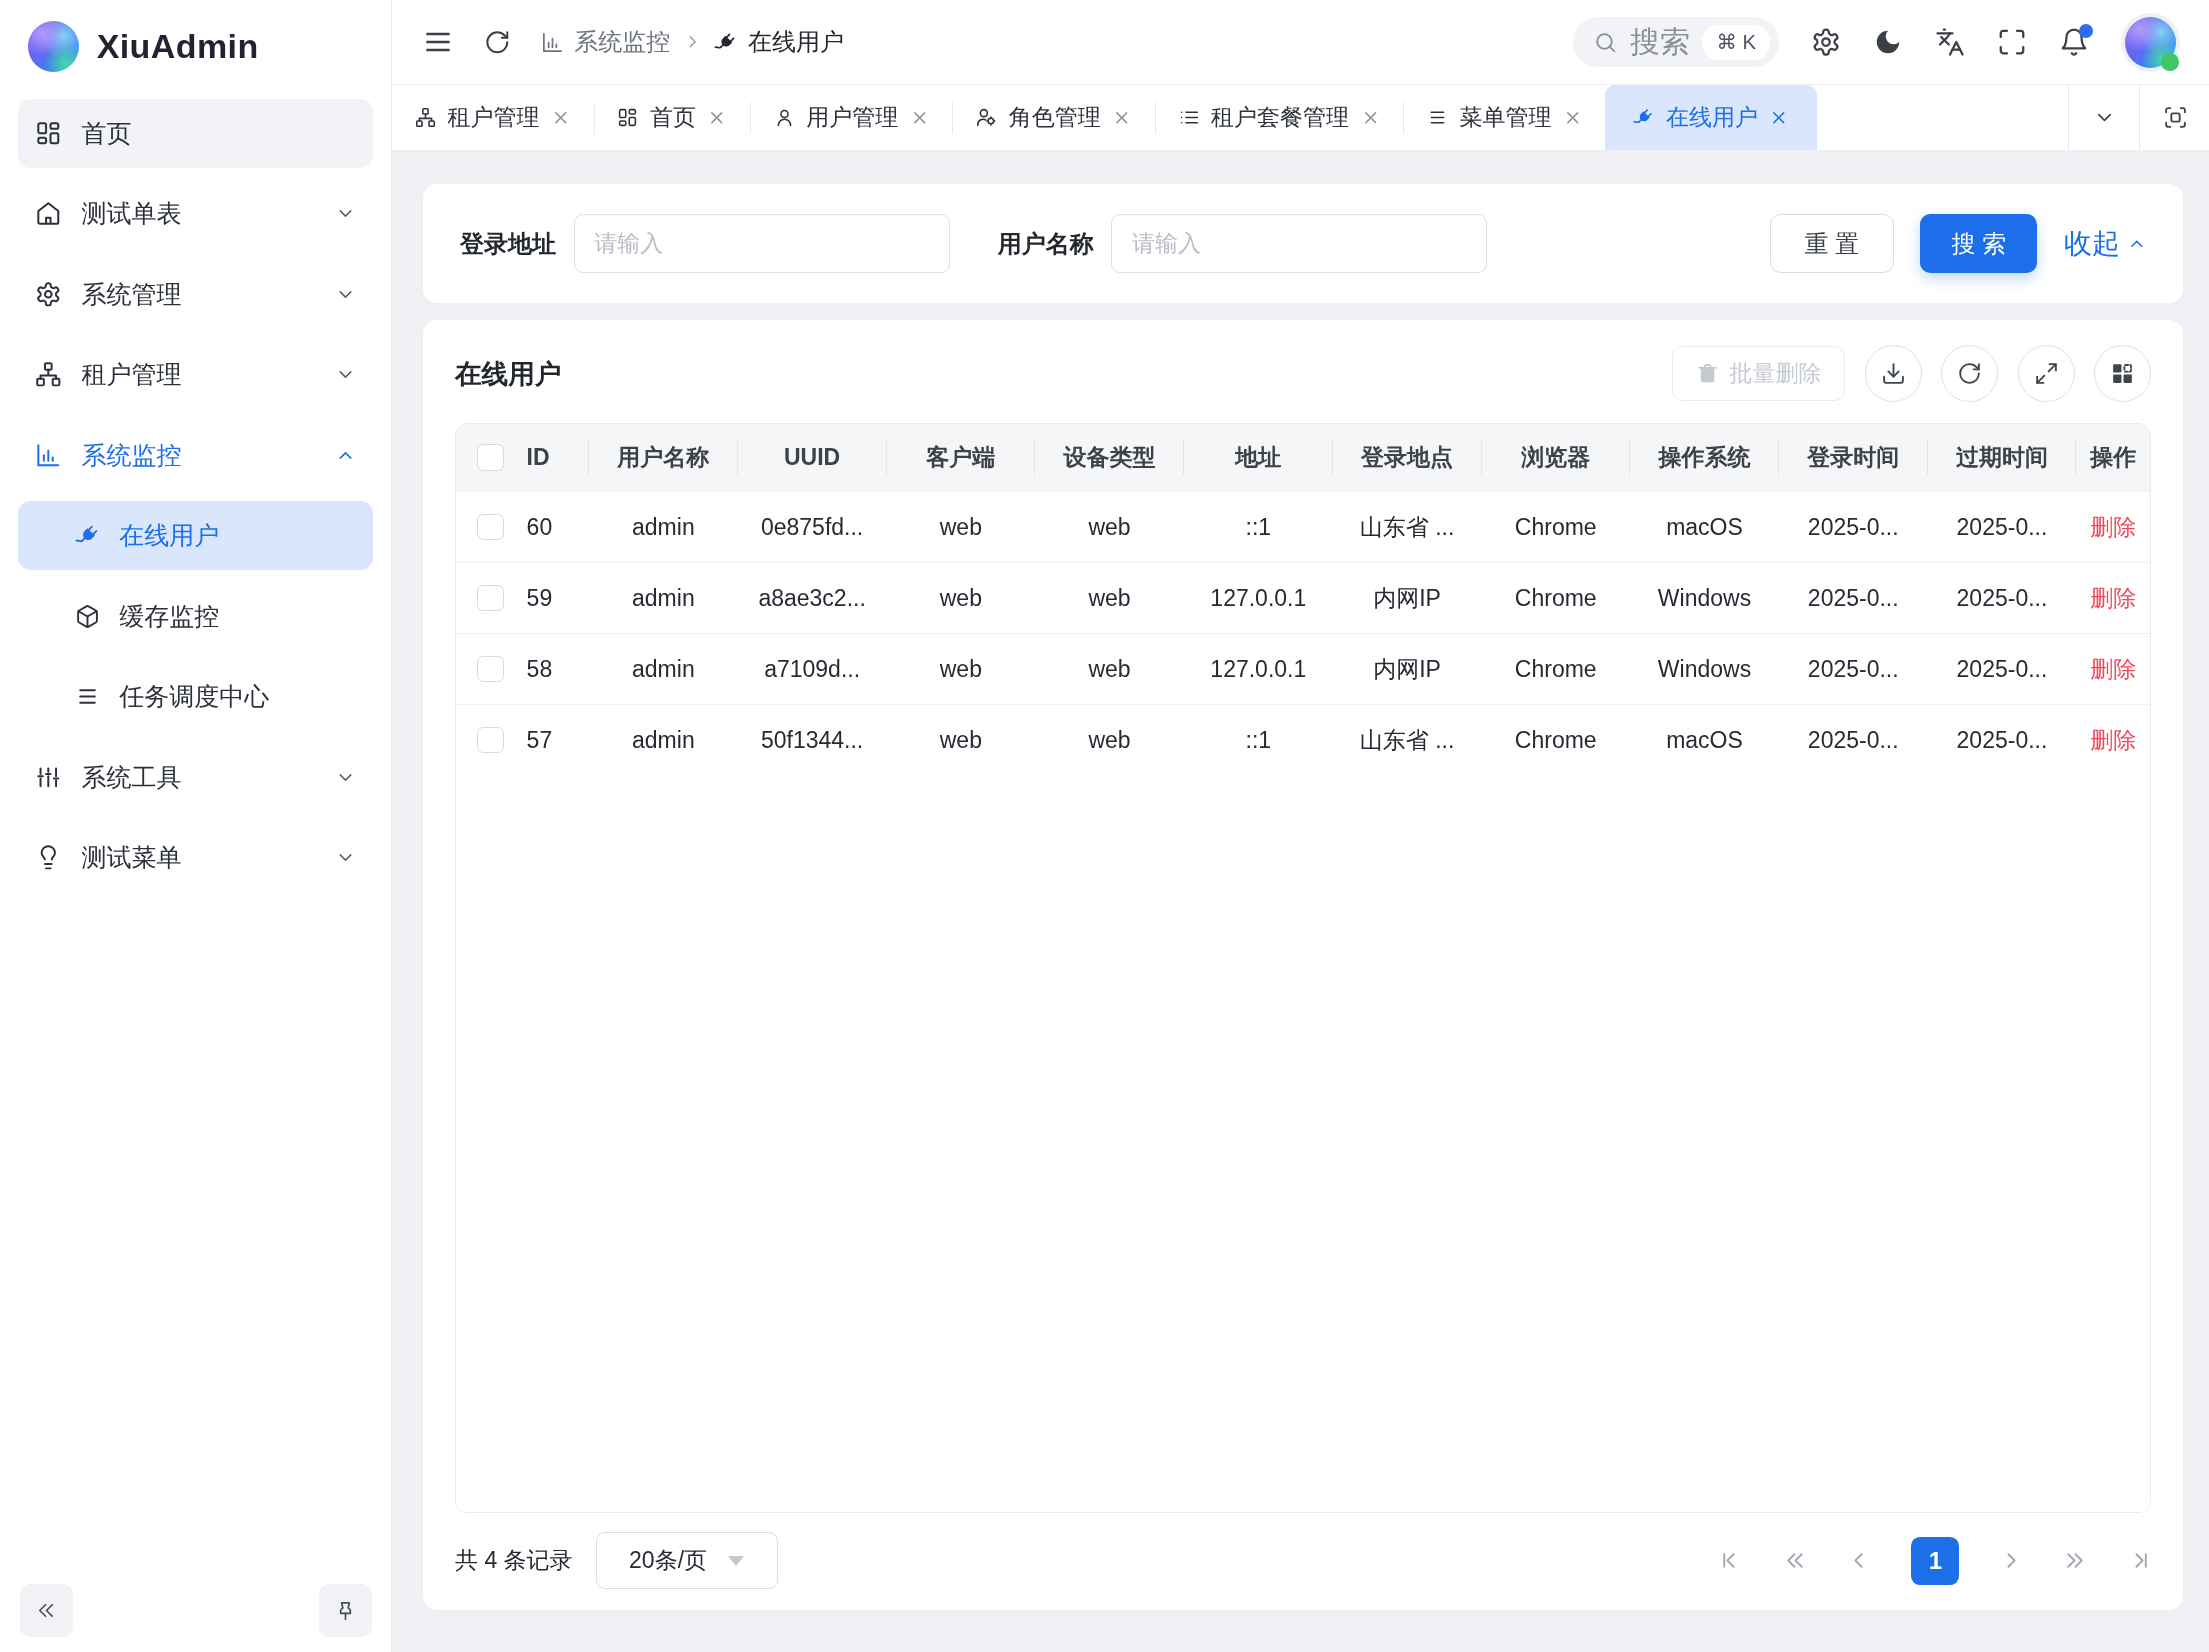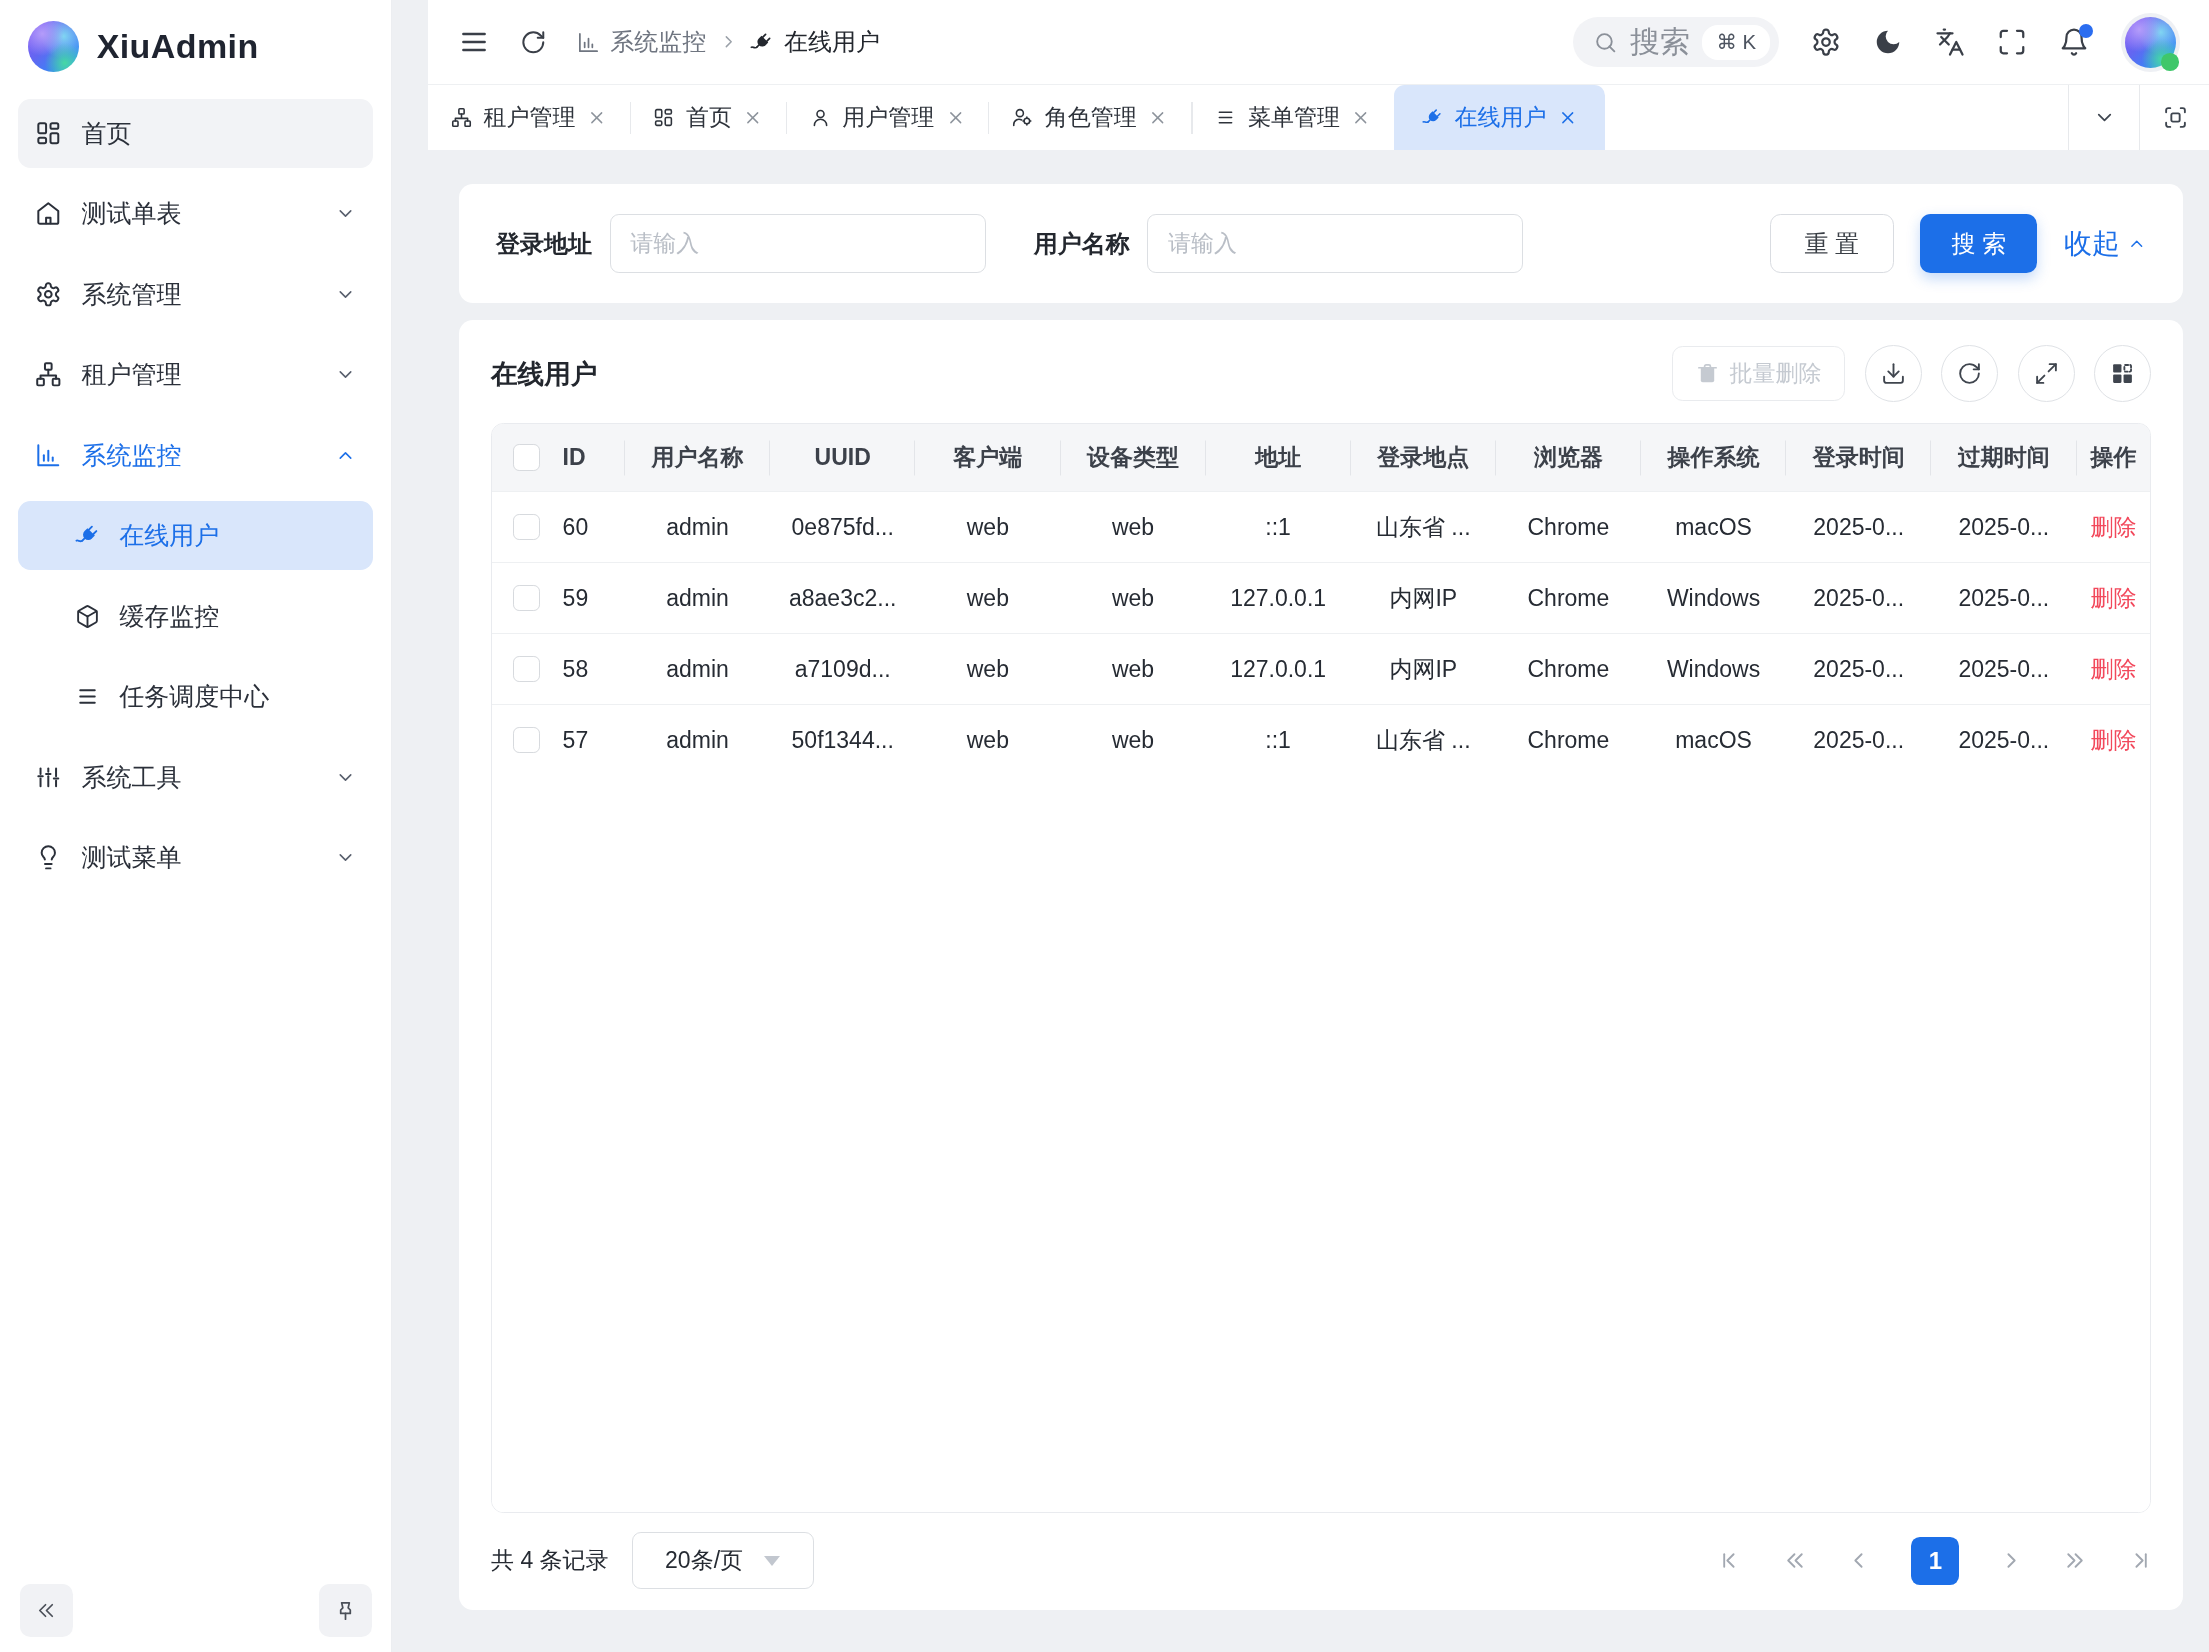--- a/index.html
+++ b/index.html
@@ -1,18 +1,18 @@
 <!DOCTYPE html>
 <html style="font-size:14px"><head>
 <meta charset="utf-8">
 <style>
   * { margin:0; padding:0; box-sizing:border-box; }
   html,body { width:2210px; height:1653px; overflow:hidden;
     font-family:"Liberation Sans","DejaVu Sans",sans-serif; color:#262b33; background:#eef0f3; }
-  .app { display:flex; width:100%; height:100%;gap:36px; }
+  .app { display:flex; width:100%; height:100%; }
 
   
   .ic { stroke:currentColor; fill:none; stroke-width:1.8; stroke-linecap:round; stroke-linejoin:round; display:block; }
   .i22{width:19.5px;height:19.5px} .i24{width:21px;height:21px} .i26{width:23px;height:23px}
   .i28{width:25px;height:25px} .i30{width:26.6px;height:26.6px} .i34{width:30px;height:30px} .i36{width:32px;height:32px}
 
   
   .sidebar { width:392px; background:#fff; border-right:0.9px solid #eceef1; display:flex; flex-direction:column; flex:none; }
   .logo-row { display:flex; align-items:center; gap:17.7px; padding:21px 30px 26.6px 28px; }
   .orb { border-radius:50%;
@@ -404,20 +404,35 @@
               <path d="M12.5 16h1"></path>
               <path d="M20.5 16h1"></path>
             </svg>
           <span>角色管理</span>
           <svg class="ic i22 tab-x" viewBox="0 0 24 24">
               <path d="m6 6 12 12"></path>
               <path d="M18 6 6 18"></path>
             </svg>
         </div>
         <div class="tab-div"></div>
+        <div class="tab">
+          <svg class="ic i24" viewBox="0 0 24 24">
+              <path d="M8 6h13"></path>
+              <path d="M8 12h13"></path>
+              <path d="M8 18h13"></path>
+              <path d="M3 6h.01"></path>
+              <path d="M3 12h.01"></path>
+              <path d="M3 18h.01"></path>
+            </svg>
+          <span>租户套餐管理</span>
+          <svg class="ic i22 tab-x" viewBox="0 0 24 24">
+              <path d="m6 6 12 12"></path>
+              <path d="M18 6 6 18"></path>
+            </svg>
+        </div>
         <div class="tab-div"></div>
         <div class="tab">
           <svg class="ic i24" viewBox="0 0 24 24">
               <path d="M5 6h14"></path>
               <path d="M5 12h14"></path>
               <path d="M5 18h14"></path>
             </svg>
           <span>菜单管理</span>
           <svg class="ic i22 tab-x" viewBox="0 0 24 24">
               <path d="m6 6 12 12"></path>

